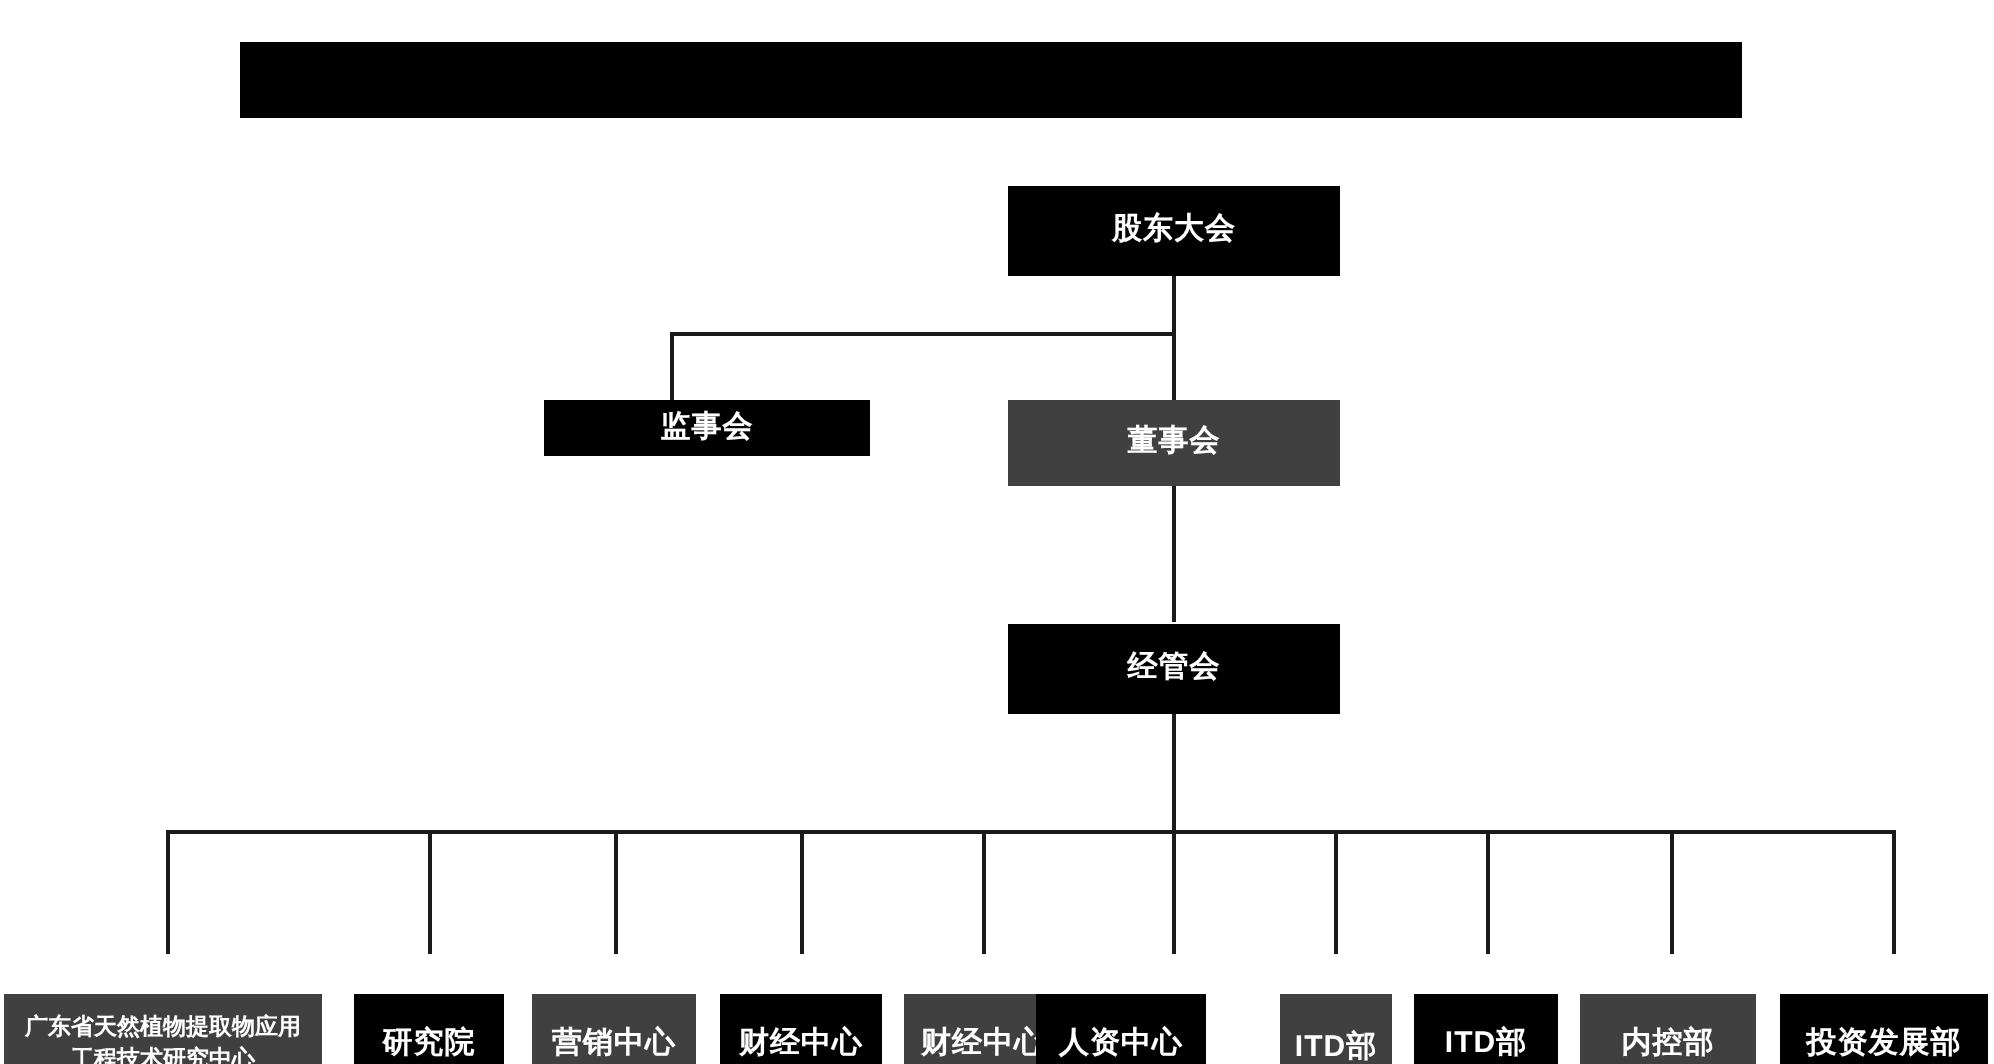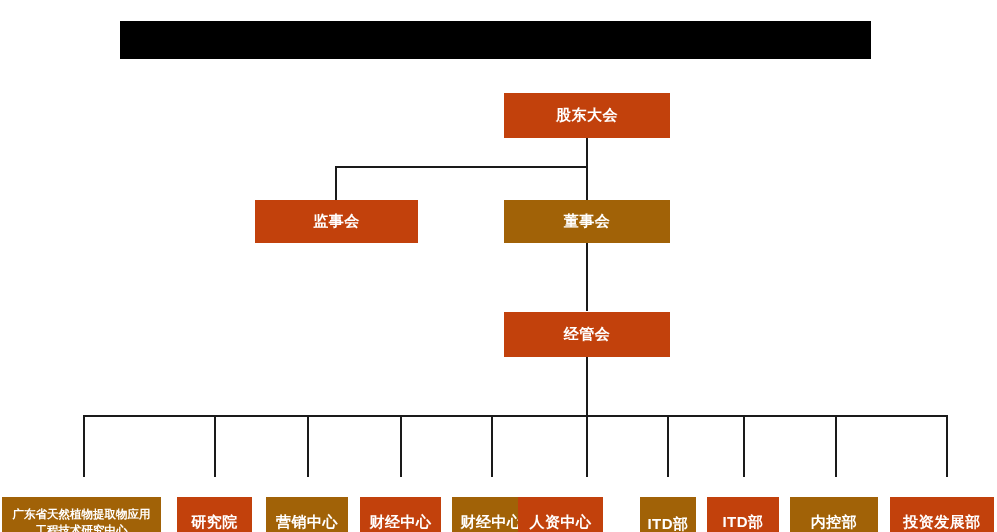--- a/index.html
+++ b/index.html
@@ -35,22 +35,22 @@
     display: flex;
     align-items: center;
     justify-content: center;
     text-align: center;
     color: #ffffff;
     font-weight: bold;
     line-height: 1.22;
     letter-spacing: 0.5px;
     user-select: none;
   }
-  .node.dark  { background: #c2410c; }
-  .node.light { background: #a16207; }
+  .node.dark  { background: #000000; }
+  .node.light { background: #404040; }
 
   
   .node.level-top,
   .node.level-2,
   .node.level-3 {
     font-size: 15px;
   }
   .node.level-dept {
     font-size: 15px;
     margin-top: 20px;
@@ -97,21 +97,21 @@
   <div class="line v" style="left:400px; top:415px; height:62px;"></div>
   <div class="line v" style="left:491px; top:415px; height:62px;"></div>
   <div class="line v" style="left:586px; top:415px; height:62px;"></div>
   <div class="line v" style="left:667px; top:415px; height:62px;"></div>
   <div class="line v" style="left:743px; top:415px; height:62px;"></div>
   <div class="line v" style="left:835px; top:415px; height:62px;"></div>
   <div class="line v" style="left:946px; top:415px; height:62px;"></div>
 
   <div class="node dark level-top" style="left:504px; top:93px; width:166px; height:45px;">股东大会</div>
 
-  <div class="node dark level-2" style="left:255px; top:200px; width:163px; height:43px;">监事会</div>
+  <div class="node dark level-2" style="left:272px; top:200px; width:163px; height:28px;">监事会</div>
 
   <div class="node light level-2" style="left:504px; top:200px; width:166px; height:43px;">董事会</div>
 
   <div class="node dark level-3" style="left:504px; top:312px; width:166px; height:45px;">经管会</div>
 
   <div class="node light level-dept small-text" style="left:2px; top:477px; width:159px; height:51px;">广东省天然植物提取物应用工程技术研究中心</div>
 
   <div class="node dark level-dept" style="left:177px; top:477px; width:75px; height:51px;">研究院</div>
 
   <div class="node light level-dept" style="left:266px; top:477px; width:82px; height:51px;">营销中心</div>

